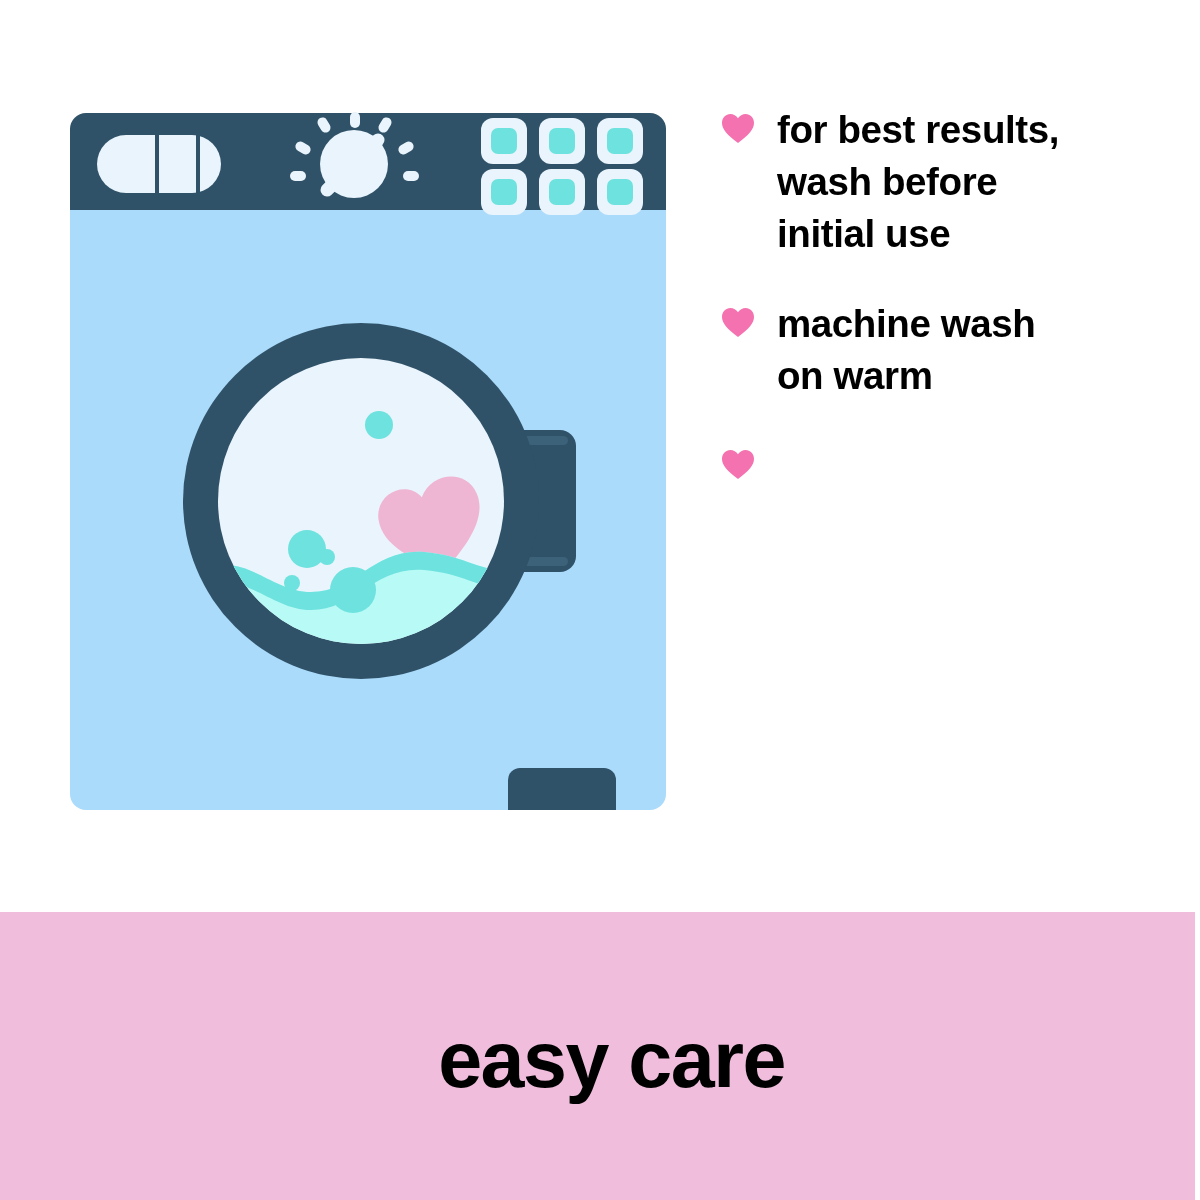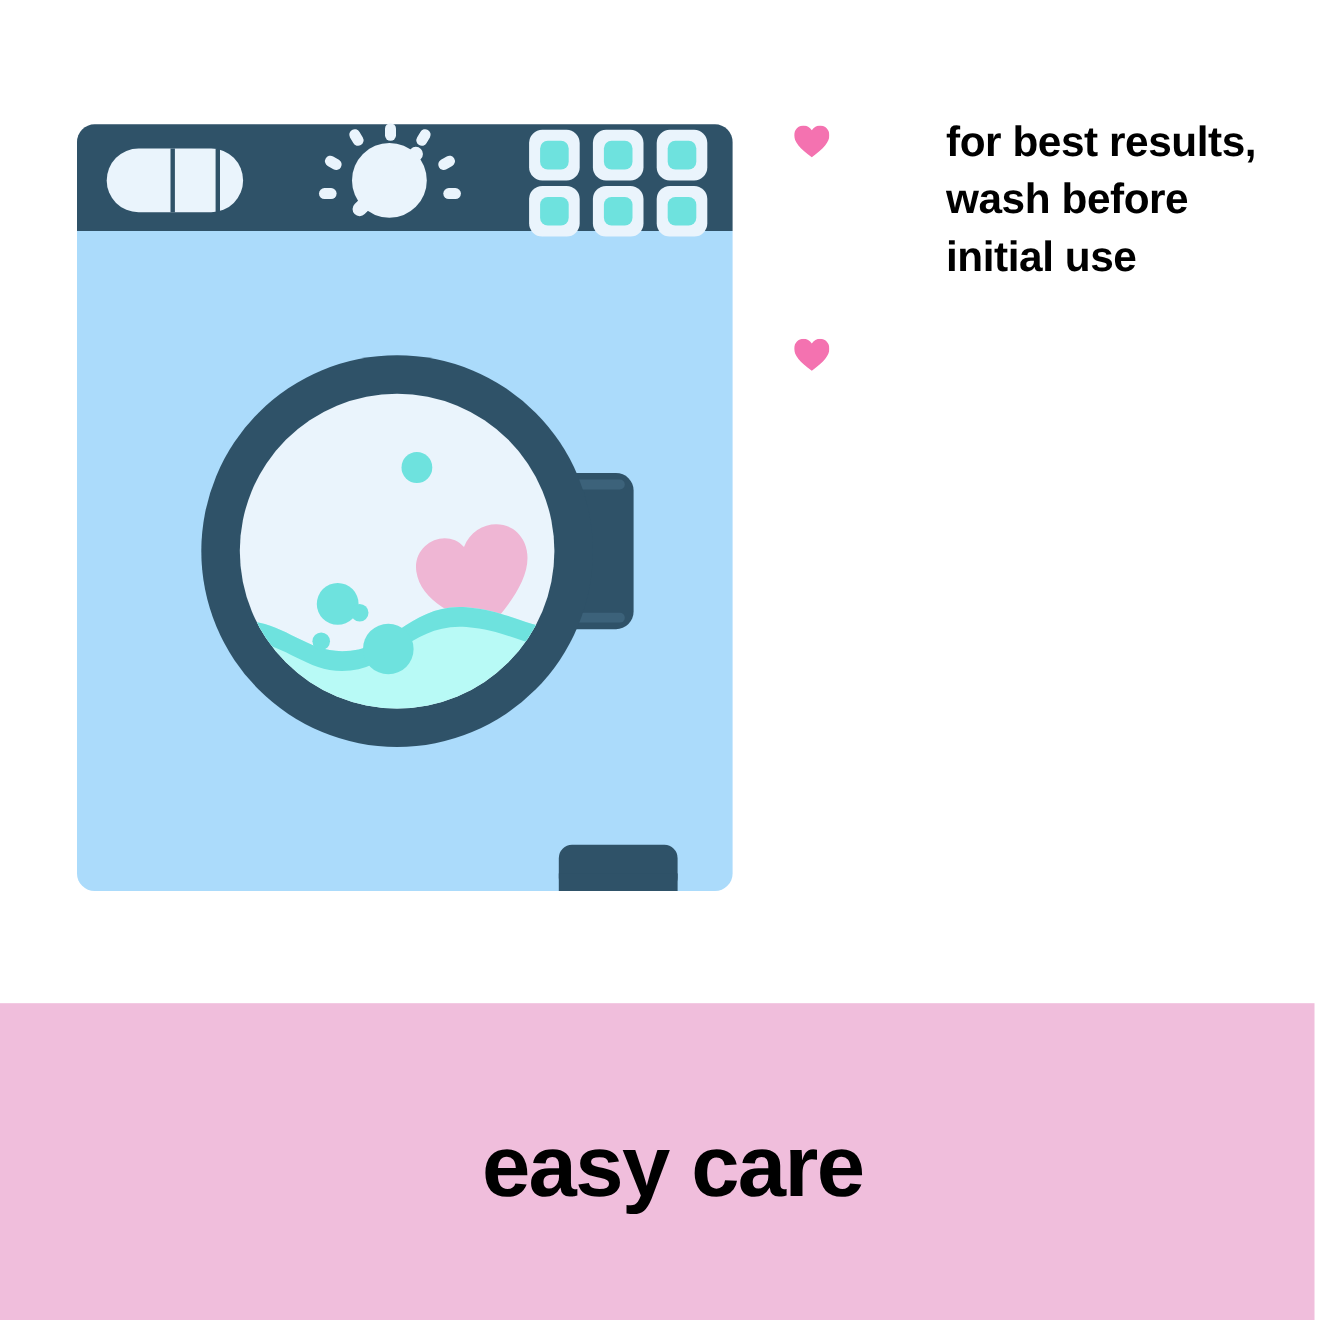--- a/index.html
+++ b/index.html
@@ -42,21 +42,20 @@
   #care-list {
     position: absolute;
     left: 722px;
     top: 104px;
     width: 420px;
   }
   .care-item {
     display: flex;
     align-items: flex-start;
     margin-bottom: 38px;
-    justify-content: space-between;
   }
   .care-item:last-child { margin-bottom: 0; }
 
   .bullet-heart {
     flex: 0 0 auto;
     width: 32px;
     height: 30px;
     margin-top: 10px;
     margin-right: 23px;
   }
@@ -202,20 +201,30 @@
           <path d="M16 29 C5 21 0 15 0 9 C0 3.6 3.9 0 8.4 0 C11.4 0 14.3 1.6 16 4.3
                    C17.7 1.6 20.6 0 23.6 0 C28.1 0 32 3.6 32 9 C32 15 27 21 16 29 Z" fill="#F472B0"></path>
         </svg>
       </span>
       <span class="care-text">for best results,
 wash before
 initial use</span>
     </div>
 
 
+    <div class="care-item">
+      <span class="bullet-heart">
+        <svg viewBox="0 0 32 30" xmlns="http://www.w3.org/2000/svg">
+          <path d="M16 29 C5 21 0 15 0 9 C0 3.6 3.9 0 8.4 0 C11.4 0 14.3 1.6 16 4.3
+                   C17.7 1.6 20.6 0 23.6 0 C28.1 0 32 3.6 32 9 C32 15 27 21 16 29 Z" fill="#F472B0"></path>
+        </svg>
+      </span>
+      <span class="care-text">machine wash
+on warm</span>
+    </div>
 
     <div class="care-item">
       <span class="bullet-heart">
         <svg viewBox="0 0 32 30" xmlns="http://www.w3.org/2000/svg">
           <path d="M16 29 C5 21 0 15 0 9 C0 3.6 3.9 0 8.4 0 C11.4 0 14.3 1.6 16 4.3
                    C17.7 1.6 20.6 0 23.6 0 C28.1 0 32 3.6 32 9 C32 15 27 21 16 29 Z" fill="#F472B0"></path>
         </svg>
       </span>
     </div>
 

